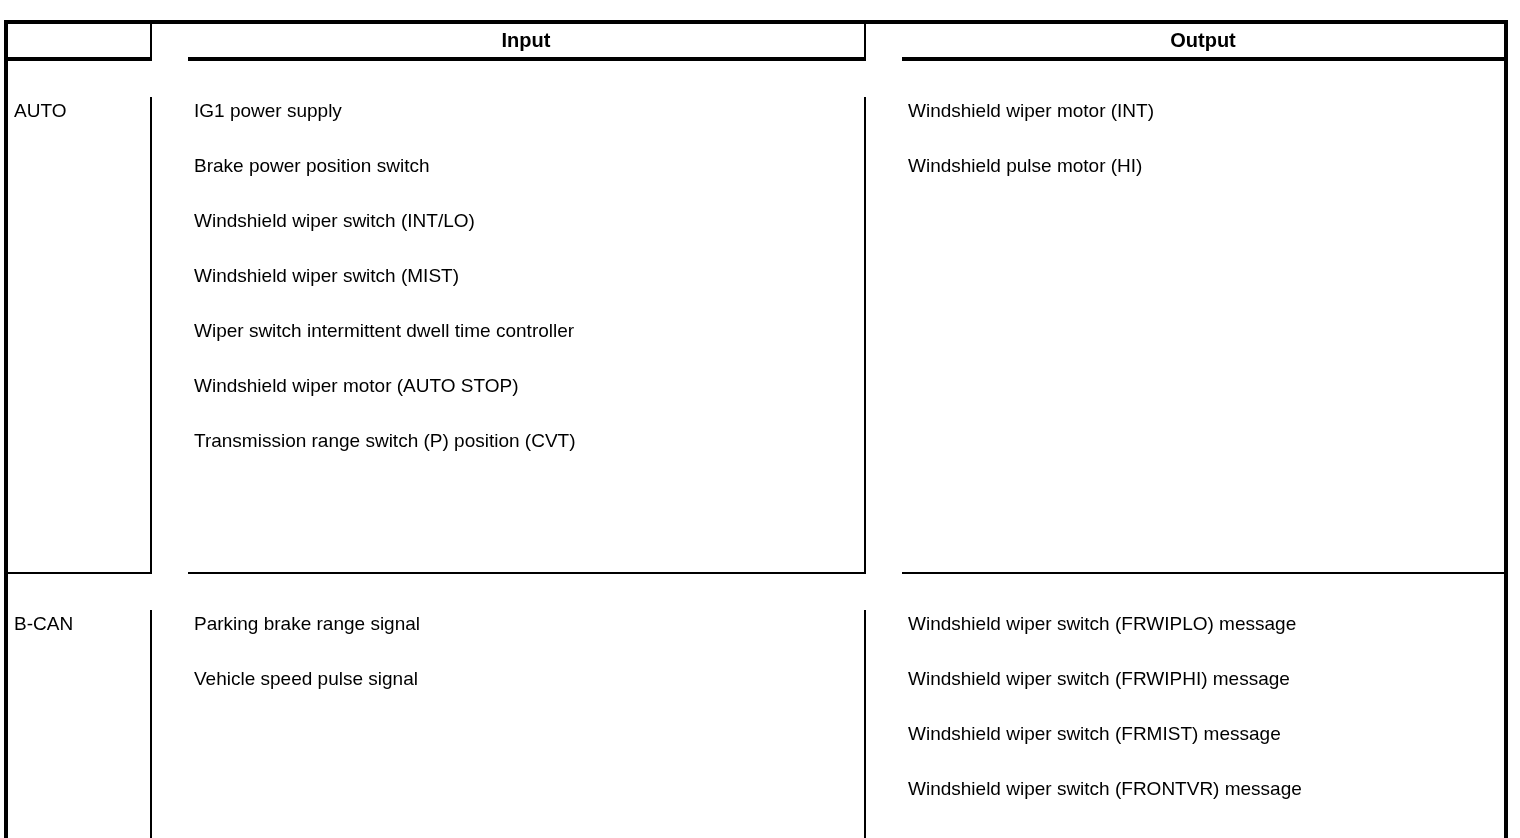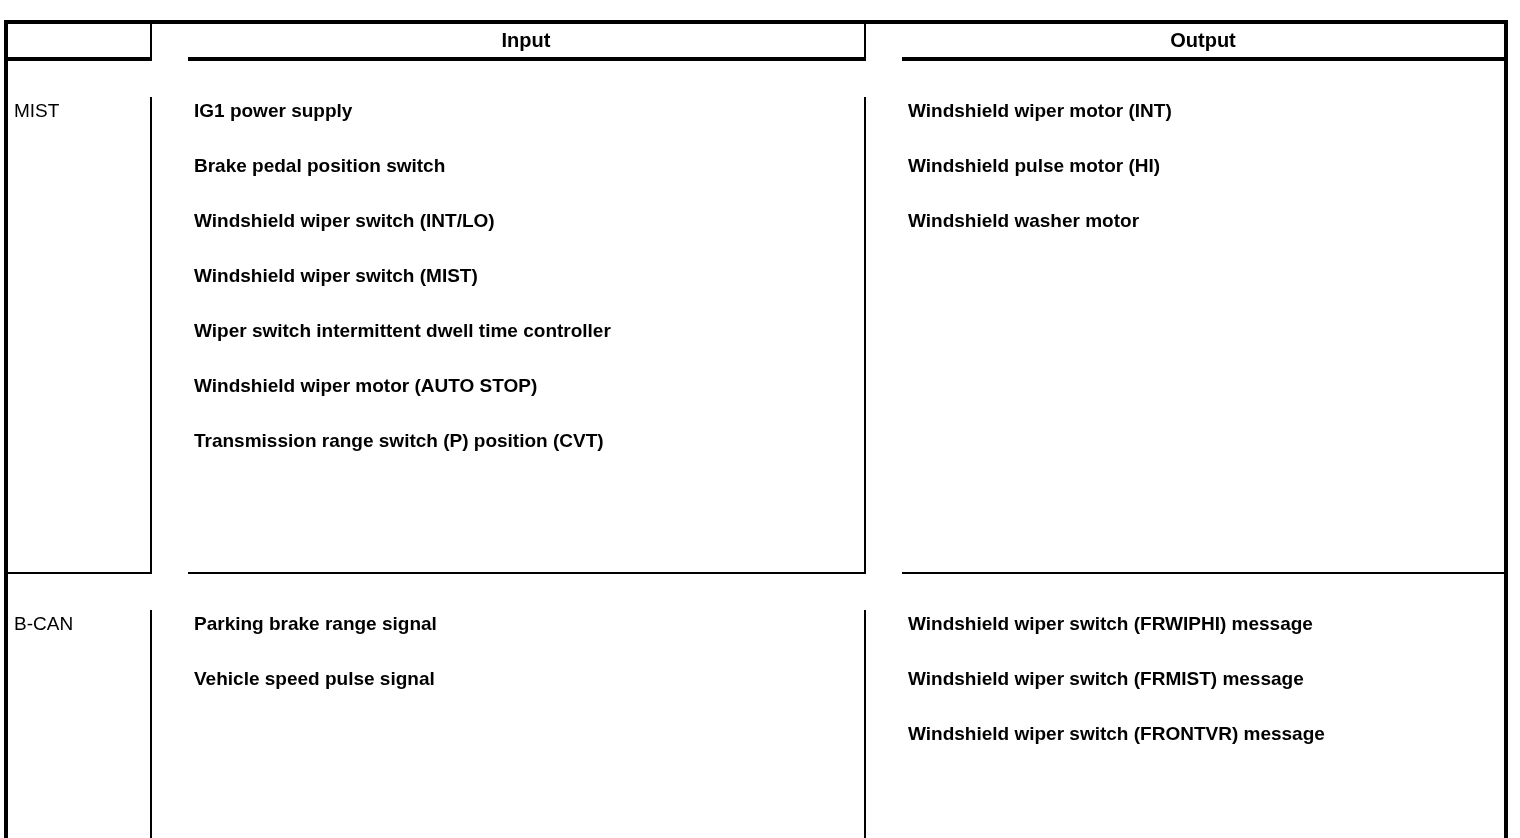--- a/index.html
+++ b/index.html
@@ -46,56 +46,55 @@
     font-size: 19px;
     line-height: 20px;
     white-space: nowrap;
   }
   .cell-line {
     font-size: 19px;
     line-height: 20px;
     height: 20px;
     margin-bottom: 35px;
     white-space: nowrap;
-    font-weight: bold;
   }
 </style>
 </head>
 <body>
 
 <div class="io-table">
 
   <div class="cell hdr col-divider"></div>
   <div class="cell hdr col-divider">Input</div>
   <div class="cell hdr">Output</div>
 
   <div class="cell col-divider row-divider">
-    <div class="source-label">MIST</div>
+    <div class="source-label">AUTO</div>
   </div>
   <div class="cell col-divider row-divider">
       <div class="cell-line">IG1 power supply</div>
-      <div class="cell-line">Brake pedal position switch</div>
+      <div class="cell-line">Brake power position switch</div>
       <div class="cell-line">Windshield wiper switch (INT/LO)</div>
       <div class="cell-line">Windshield wiper switch (MIST)</div>
       <div class="cell-line">Wiper switch intermittent dwell time controller</div>
       <div class="cell-line">Windshield wiper motor (AUTO STOP)</div>
       <div class="cell-line">Transmission range switch (P) position (CVT)</div>
     </div>
   <div class="cell row-divider">
       <div class="cell-line">Windshield wiper motor (INT)</div>
       <div class="cell-line">Windshield pulse motor (HI)</div>
-      <div class="cell-line">Windshield washer motor</div>
     </div>
 
   <div class="cell col-divider">
     <div class="source-label">B-CAN</div>
   </div>
   <div class="cell col-divider">
       <div class="cell-line">Parking brake range signal</div>
       <div class="cell-line">Vehicle speed pulse signal</div>
     </div>
   <div class="cell">
+      <div class="cell-line">Windshield wiper switch (FRWIPLO) message</div>
       <div class="cell-line">Windshield wiper switch (FRWIPHI) message</div>
       <div class="cell-line">Windshield wiper switch (FRMIST) message</div>
       <div class="cell-line">Windshield wiper switch (FRONTVR) message</div>
     </div>
 
 </div>
 
 </body></html>

